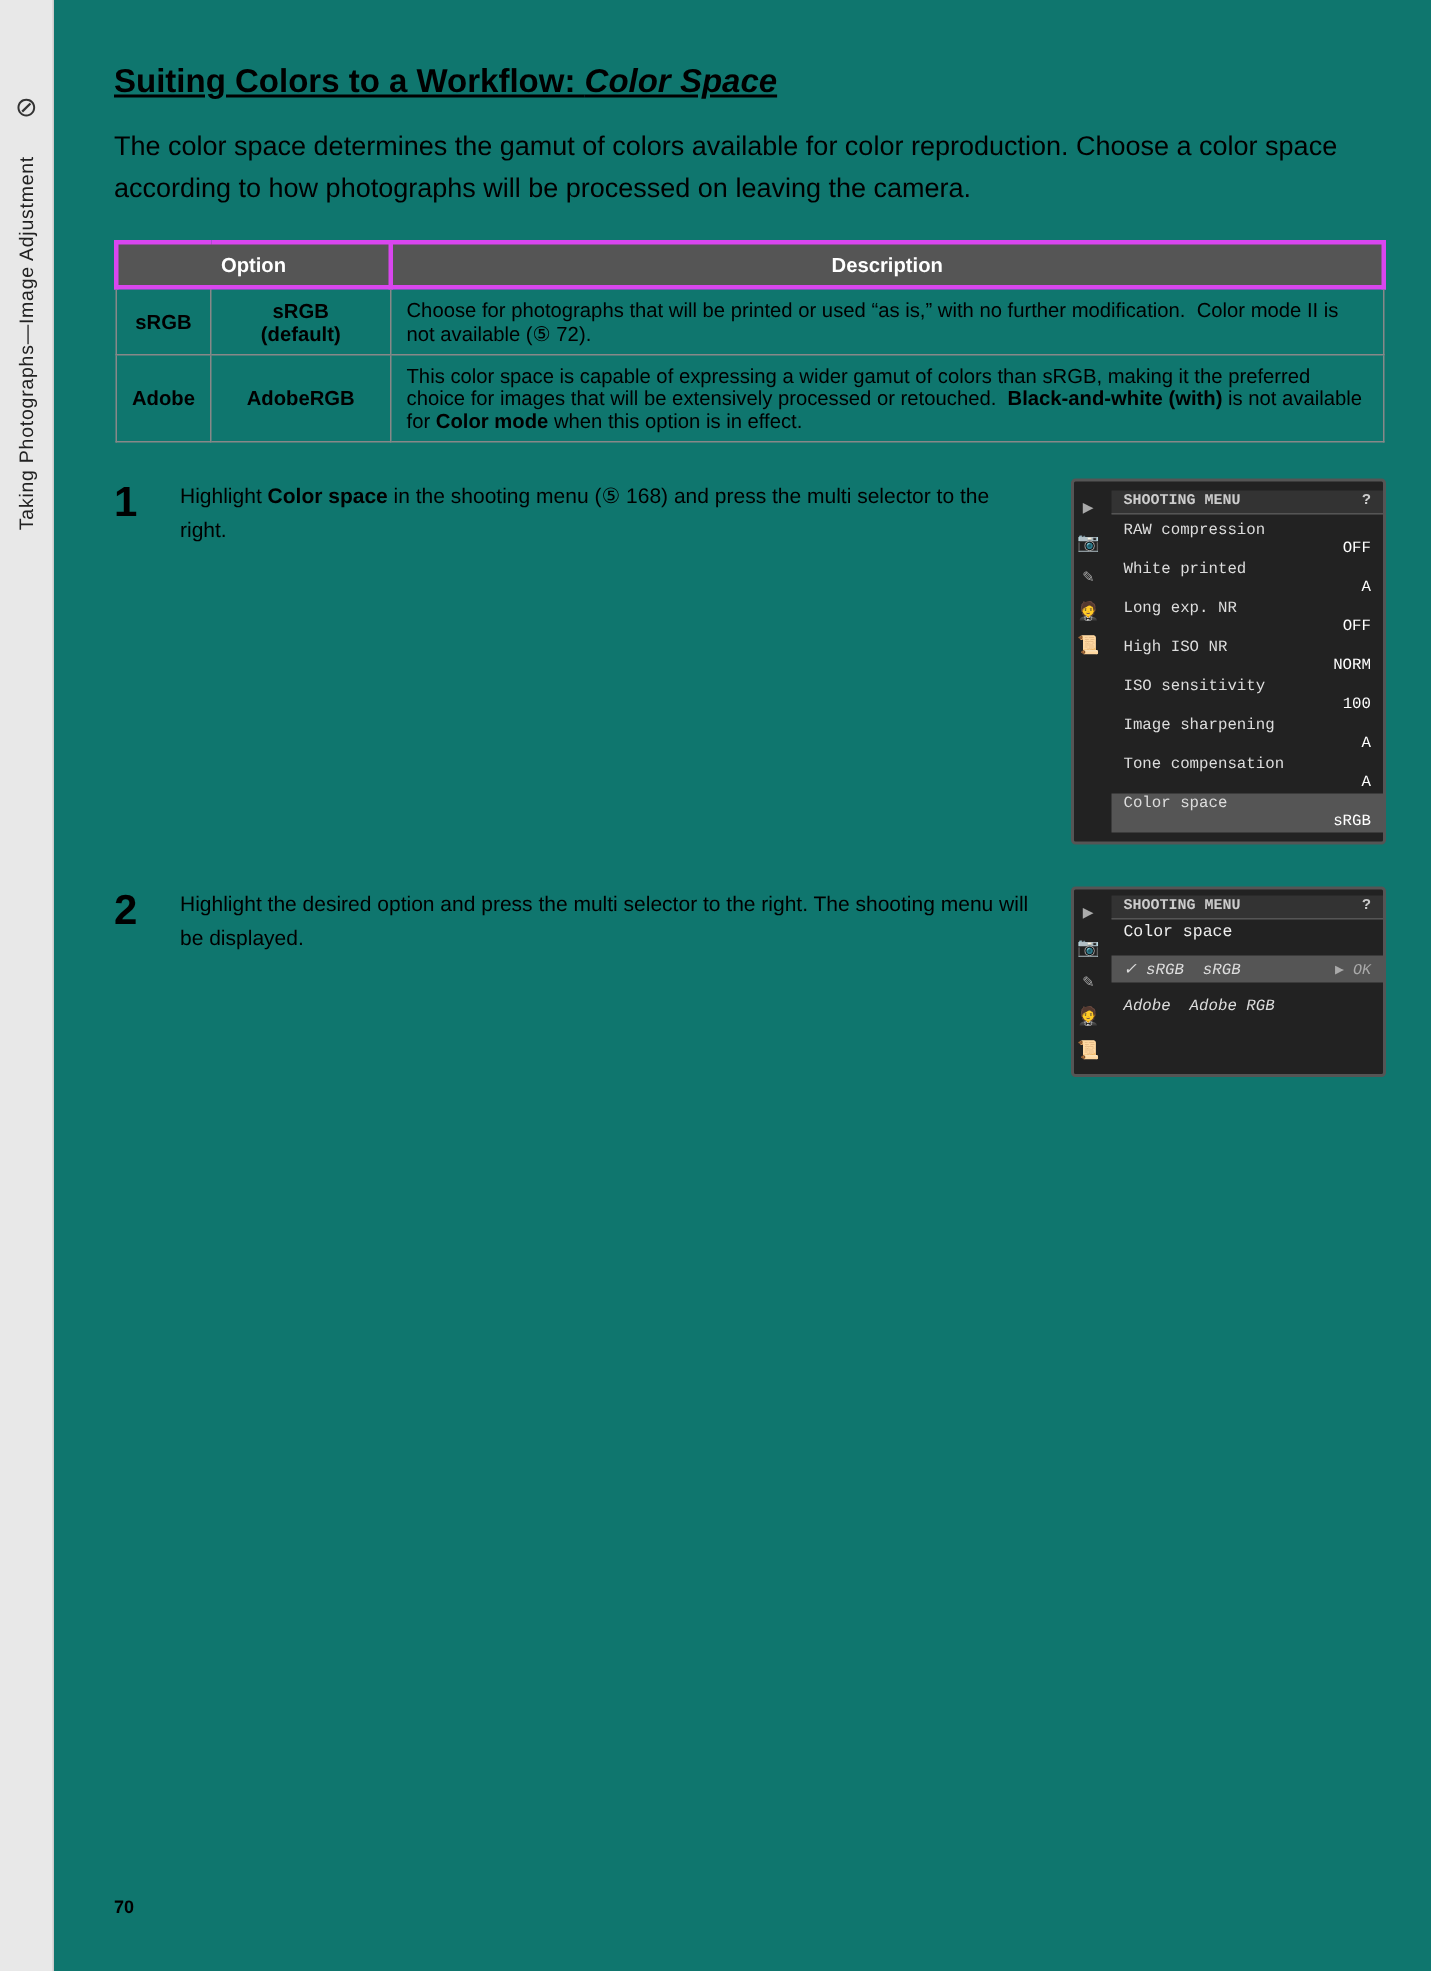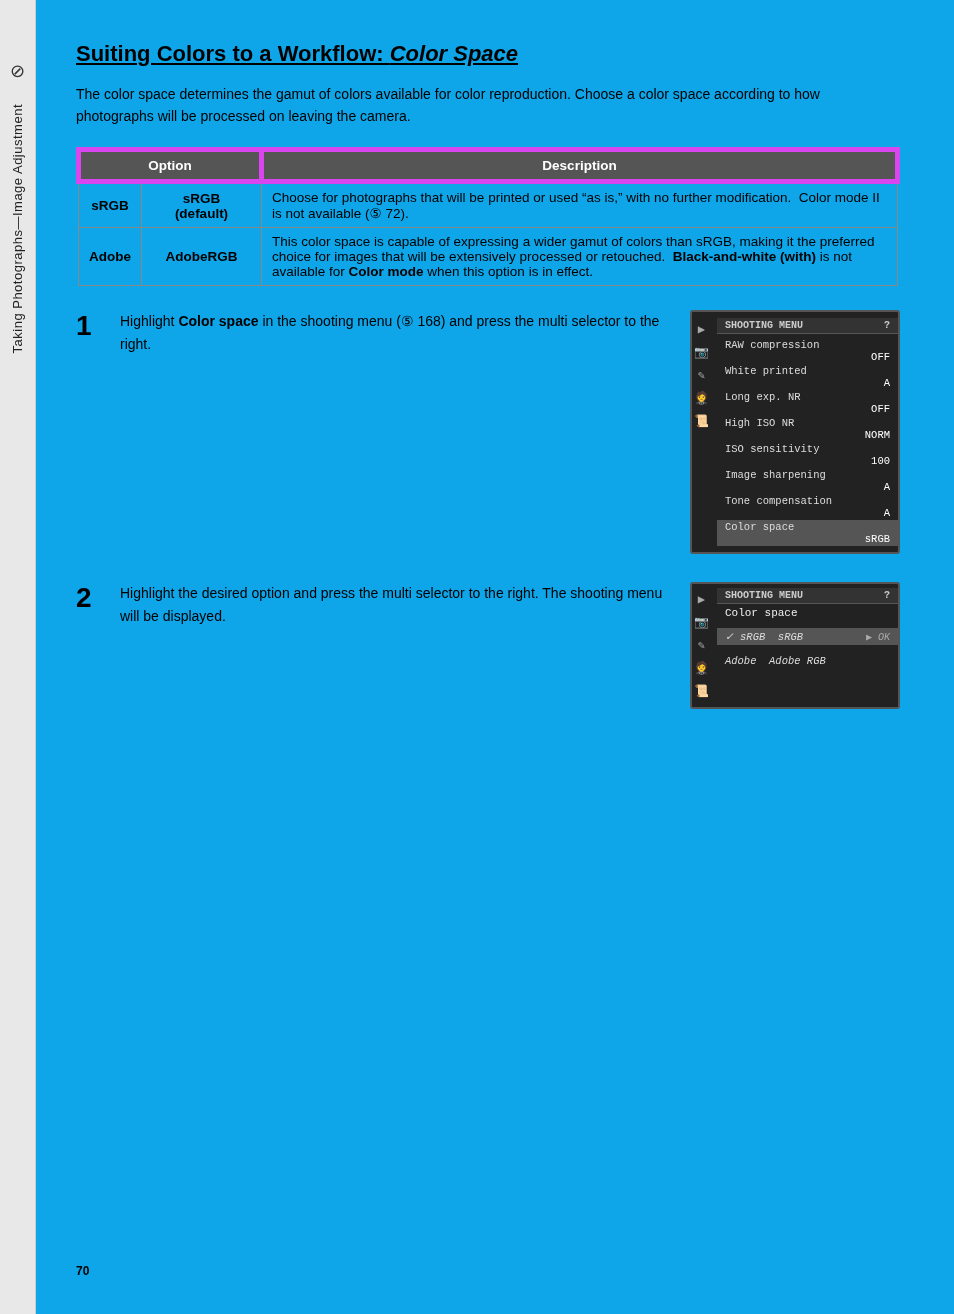--- a/index.html
+++ b/index.html
@@ -34,22 +34,22 @@
       font-size: 13px;
       color: #222;
       letter-spacing: 0.5px;
       margin-top: 10px;
       white-space: nowrap;
     }
 
     
     .main-content {
       flex: 1;
-      padding: 40px 54px 40px 40px;
-      background: #0ea5e9;
+      padding: 40px 30px 40px 40px;
+      background: #0f766e;
       position: relative;
     }
 
     
     .page-number {
       position: absolute;
       bottom: 36px;
       left: 40px;
       font-size: 12px;
       font-weight: bold;
@@ -63,39 +63,39 @@
       text-decoration: underline;
       margin-bottom: 14px;
       line-height: 1.3;
     }
     .page-title em {
       font-style: italic;
     }
 
     
     .intro-text {
-      font-size: 14px;
+      font-size: 18px;
       line-height: 1.6;
       margin-bottom: 20px;
     }
 
     
     .options-table {
       width: 100%;
       border-collapse: collapse;
       margin-bottom: 24px;
       font-size: 13.5px;
     }
     .options-table th {
       background: #555;
       color: #fff;
       padding: 6px 12px;
       text-align: center;
       font-weight: bold;
-      border: 5px solid #d946ef;
+      border: 3px solid #d946ef;
     }
     .options-table td {
       border: 1px solid #888;
       padding: 6px 10px;
       vertical-align: middle;
     }
     .col-short {
       width: 60px;
       text-align: center;
       font-weight: bold;

